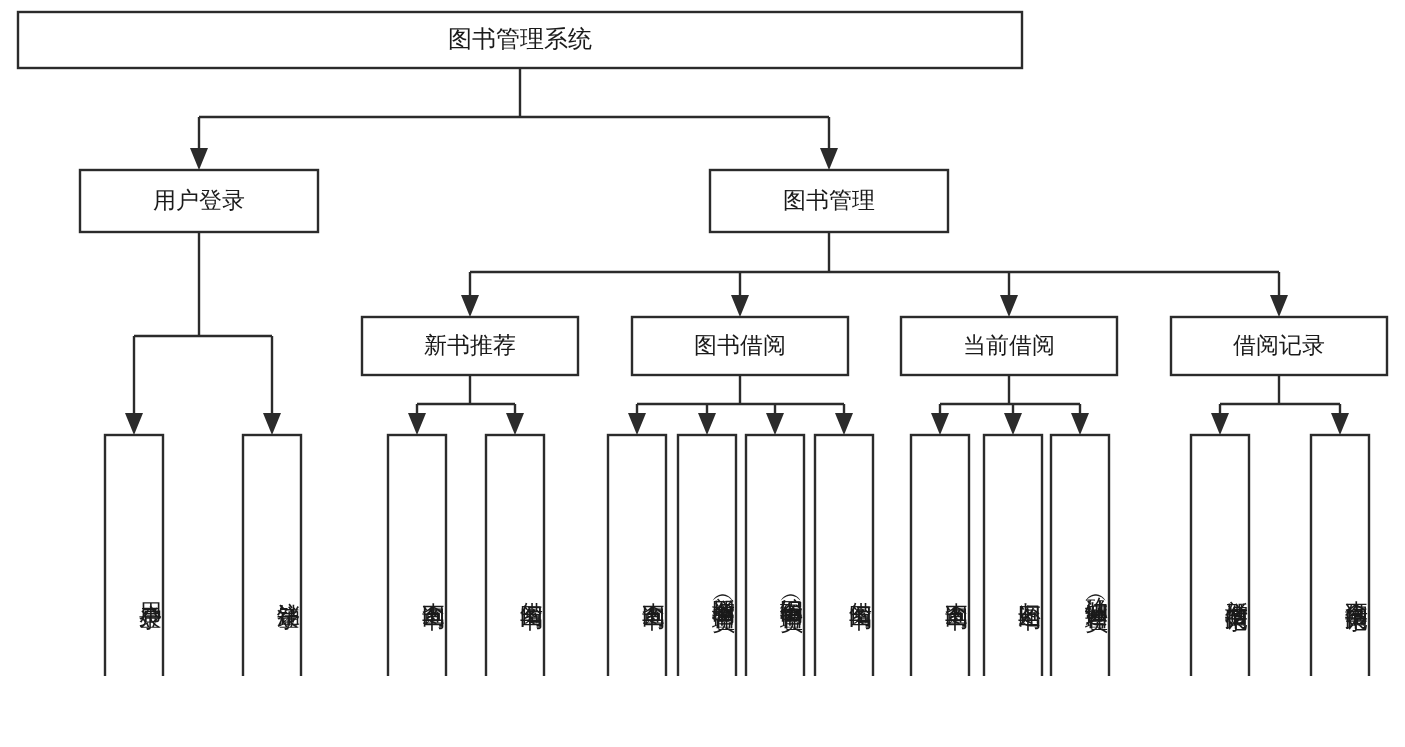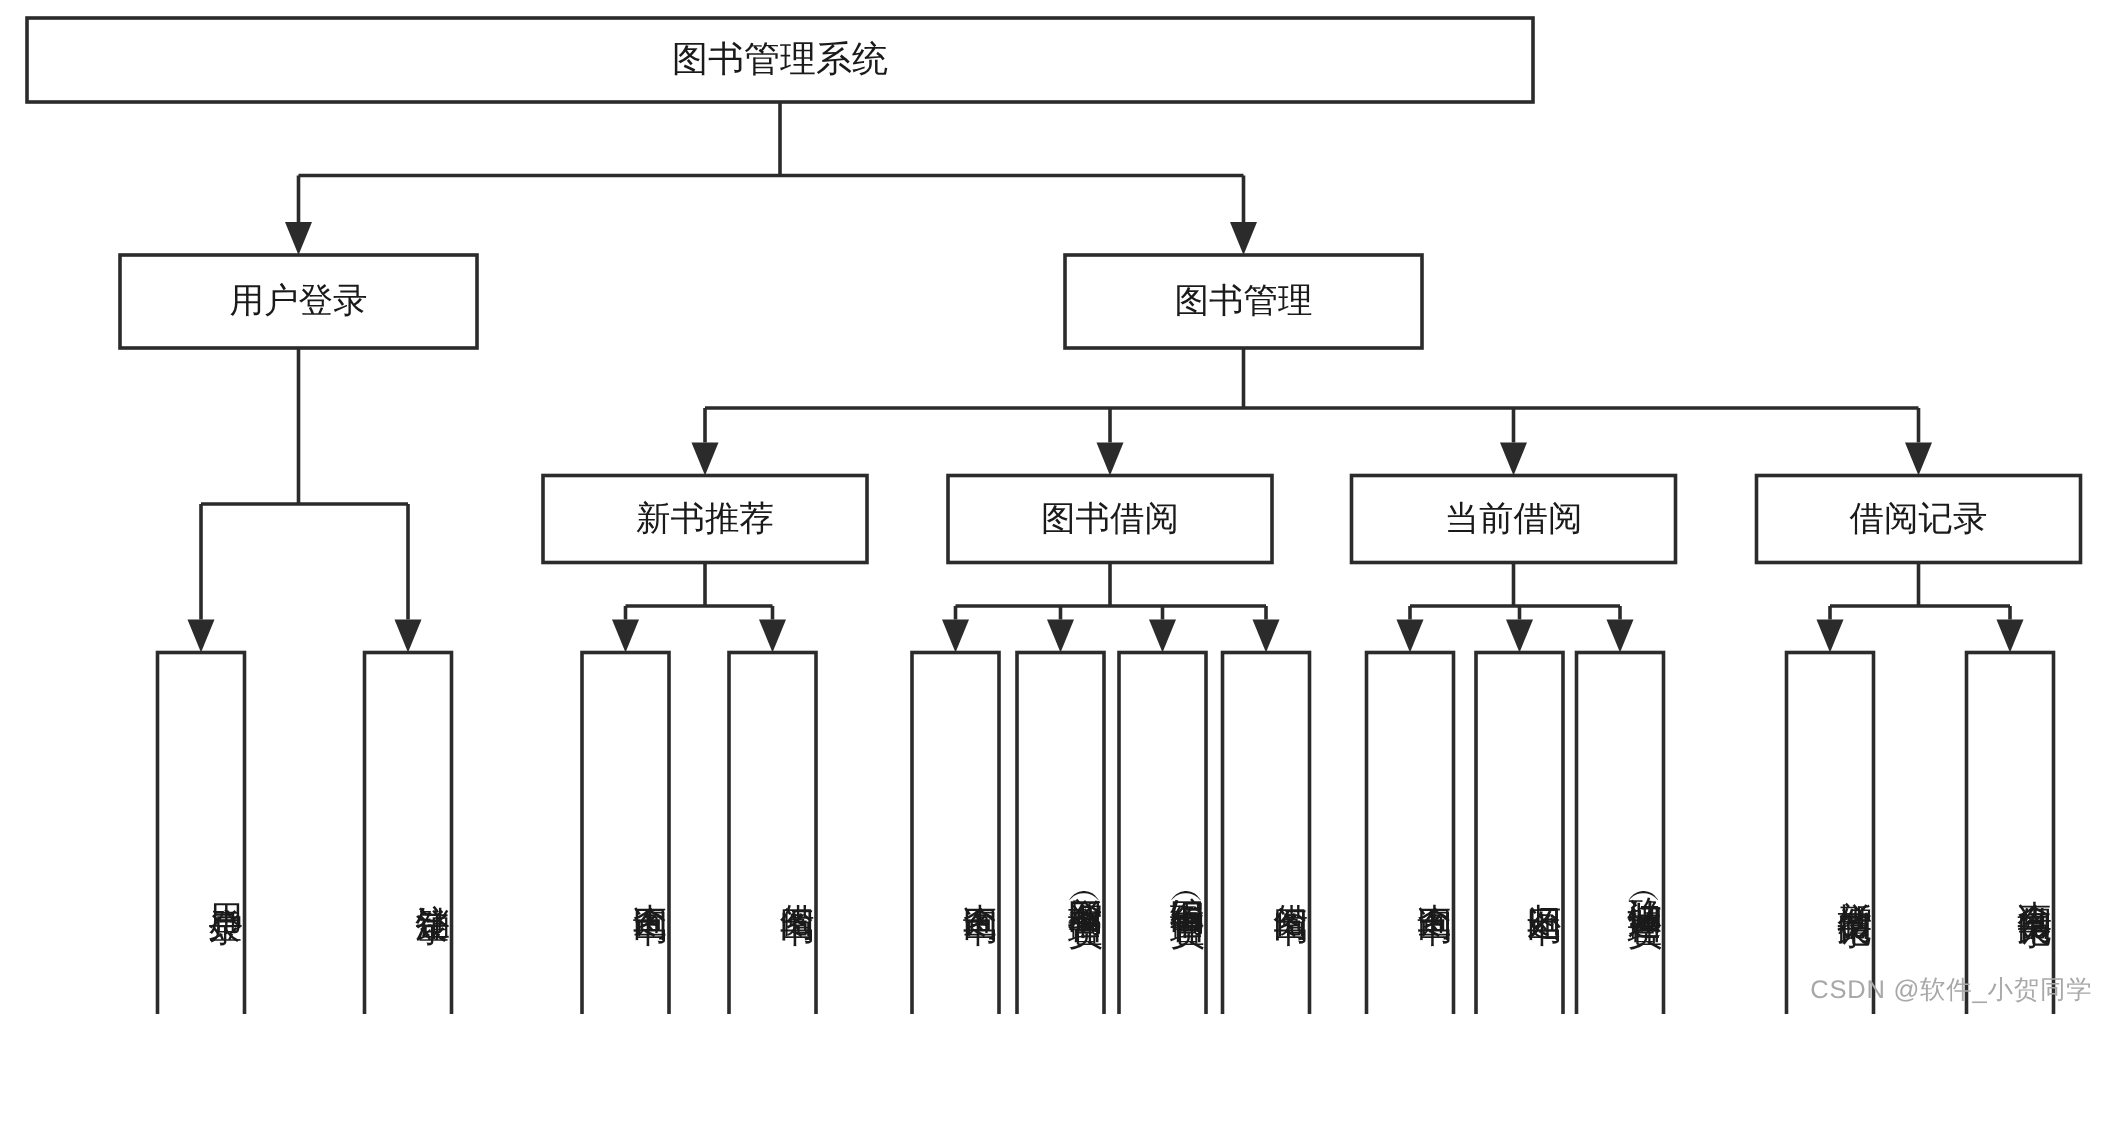--- a/index.html
+++ b/index.html
@@ -175,14 +175,13 @@
       <div class="vlabel" style="left: 679px; top: 445px; width: 56px; height: 285px;">新增图书（管理员）</div>
       <div class="vlabel" style="left: 747px; top: 445px; width: 56px; height: 285px;">编辑图书（管理员）</div>
       <div class="vlabel" style="left: 816px; top: 445px; width: 56px; height: 285px;">借阅图书</div>
       <div class="vlabel" style="left: 912px; top: 445px; width: 56px; height: 285px;">查询图书</div>
       <div class="vlabel" style="left: 985px; top: 445px; width: 56px; height: 285px;">归还图书</div>
       <div class="vlabel" style="left: 1052px; top: 445px; width: 56px; height: 285px;">确认归还（管理员）</div>
       <div class="vlabel" style="left: 1192px; top: 445px; width: 56px; height: 285px;">新增借阅记录</div>
       <div class="vlabel" style="left: 1312px; top: 445px; width: 56px; height: 285px;">查询借阅记录</div>
     </div>
 
-  <div id="watermark">CSDN @软件_小贺同学</div>
 </div>
 
 </body></html>

